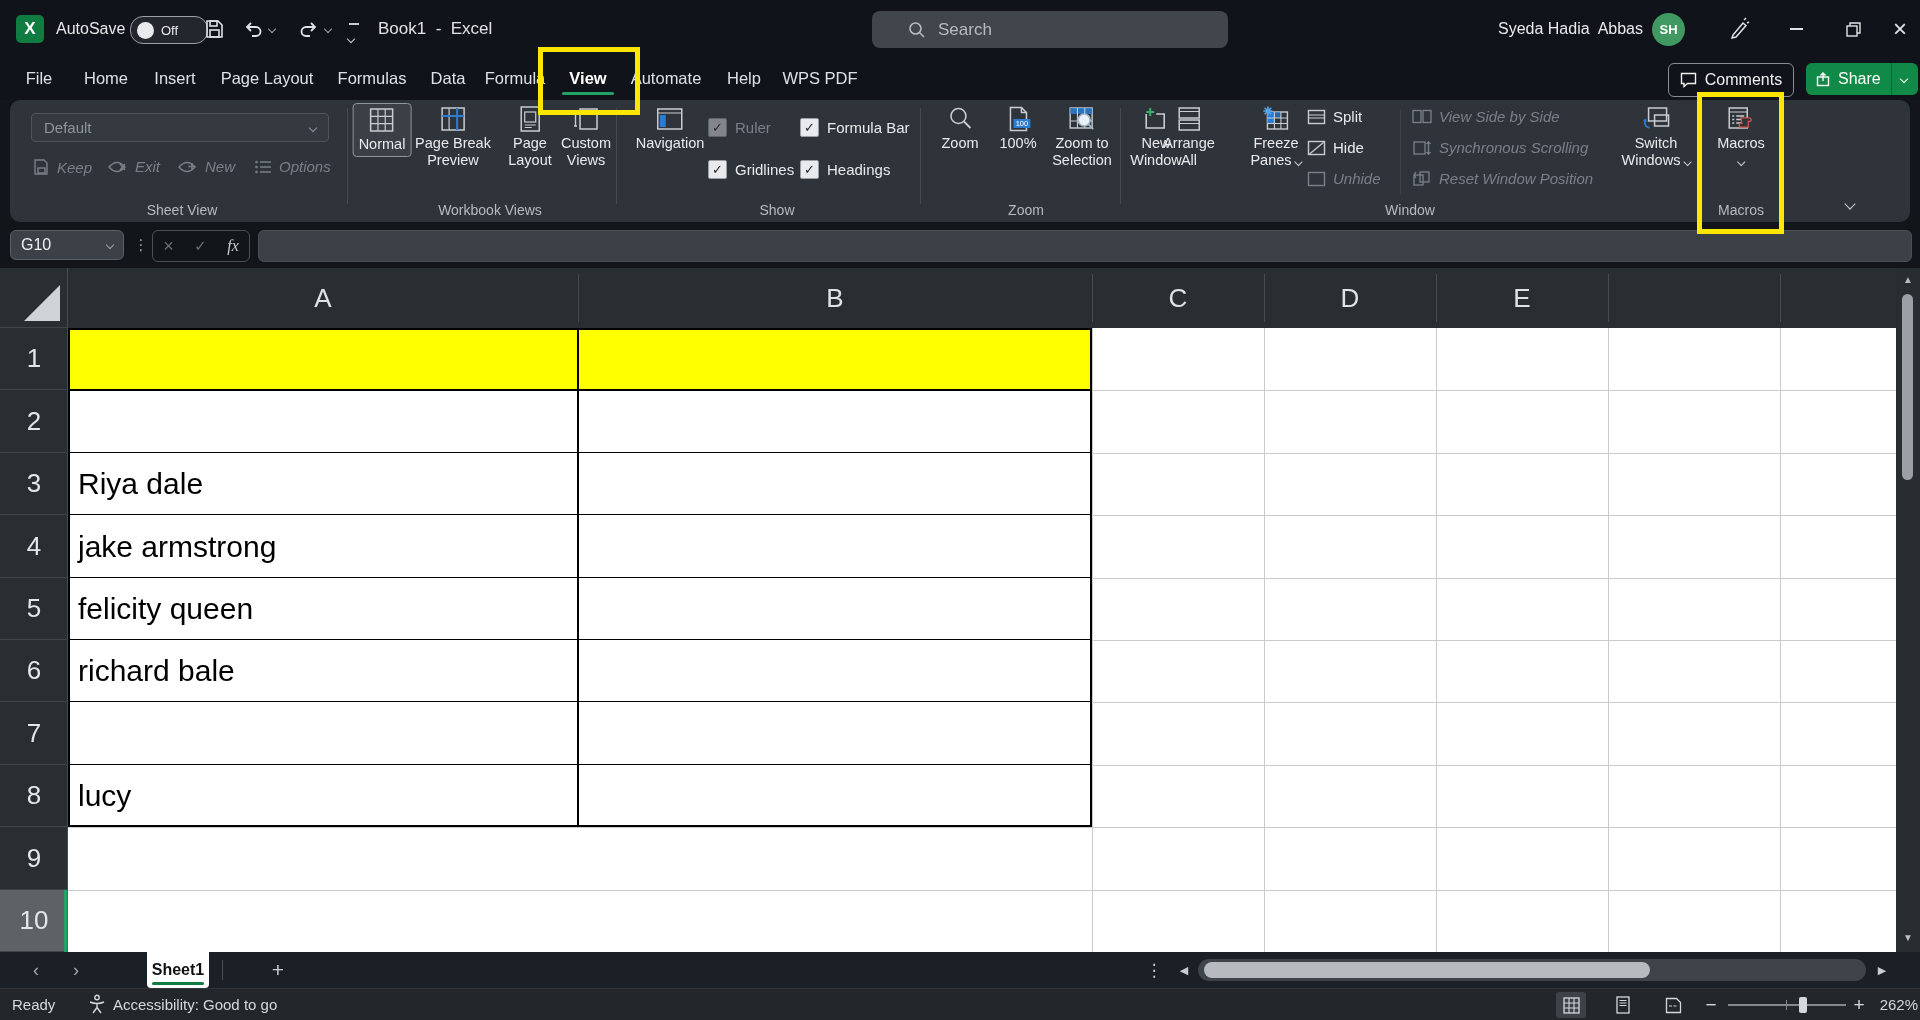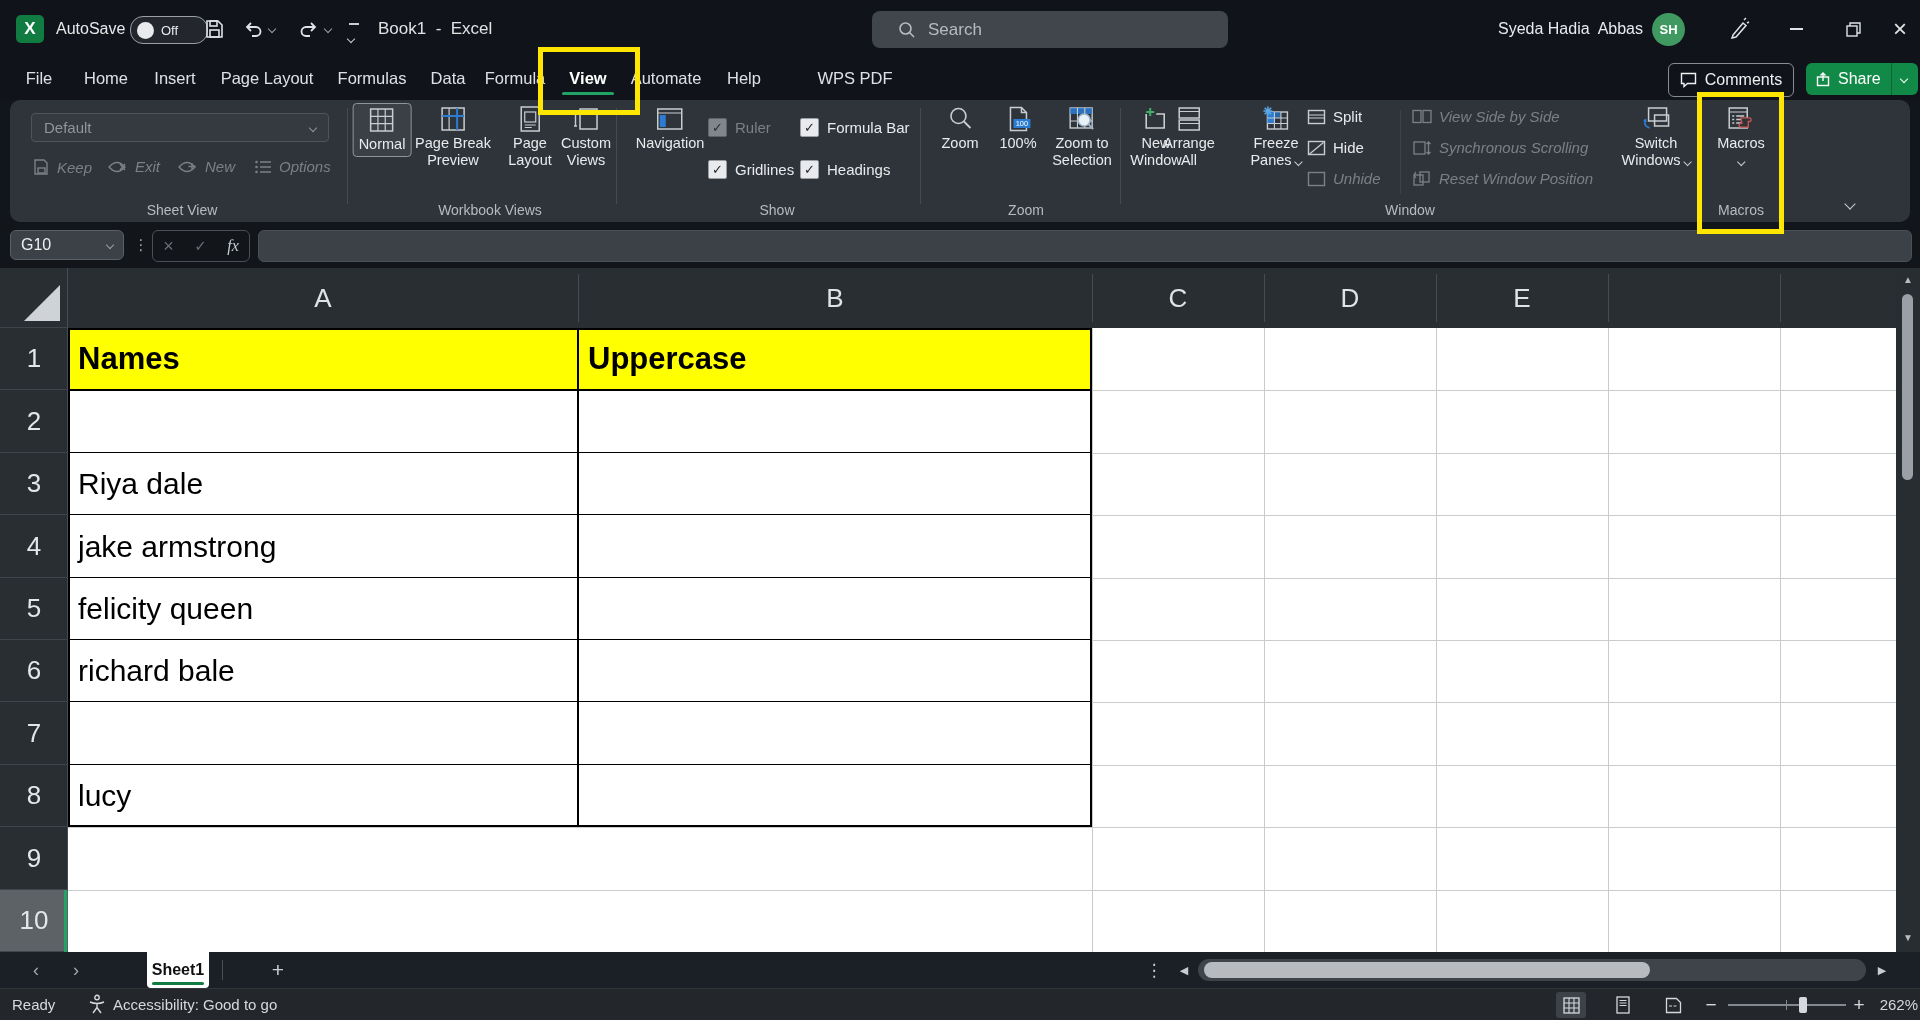--- a/index.html
+++ b/index.html
@@ -12,21 +12,21 @@
 
   
   #titlebar{left:0;top:0;width:1920px;height:59px;background:#10141a;}
   .tb-txt{font-size:16px;color:#e6e8ea;}
   #autosave-pill{width:64px;height:26px;border:1px solid #9aa0a6;border-radius:13px;background:#23272d;display:flex;align-items:center;padding:0 6px;gap:7px;}
   #autosave-knob{width:17px;height:17px;border-radius:50%;background:#e8eaed;}
   #autosave-state{font-size:13px;color:#e8eaed;}
   .qat-btn{color:#dfe3e6;}
   .chv{display:inline-block;width:7px;height:7px;border-right:1.6px solid currentColor;border-bottom:1.6px solid currentColor;transform:rotate(45deg);}
   .chv-sm{width:5px;height:5px;}
-  #search-box{left:872px;top:11px;width:356px;height:37px;background:#41464c;border-radius:8px;display:flex;align-items:center;gap:12px;padding-left:26px;box-sizing:border-box;}
+  #search-box{left:872px;top:11px;width:356px;height:37px;background:#41464c;border-radius:8px;display:flex;align-items:center;gap:12px;padding-left:36px;box-sizing:border-box;}
   #search-text{font-size:17px;color:#b6bbc0;}
   #avatar{width:33px;height:33px;border-radius:50%;background:#3f9960;color:#fff;font-size:13px;font-weight:bold;}
   .capbtn{width:40px;height:40px;color:#dfe3e6;}
 
   
   #menurow{left:0;top:59px;width:1920px;height:41px;background:#10141a;}
   .menutab{position:absolute;top:0;height:38px;display:flex;align-items:center;justify-content:center;font-size:16.5px;color:#dde1e5;padding:0 6px;transform:translateX(-50%);white-space:nowrap;}
   .menutab.active{color:#ffffff;font-weight:bold;}
   #view-underline{background:#21a366;height:3px;border-radius:2px;}
   #comments-btn{left:1668px;top:63px;width:124px;height:32px;border:1px solid #878d93;border-radius:6px;gap:8px;font-size:16px;color:#eef0f2;}
@@ -187,21 +187,21 @@
       </div>
     <div class="menutab active" style="left:588px;">
         <span>View</span>
       </div>
     <div class="menutab" style="left:666px;">
         <span>Automate</span>
       </div>
     <div class="menutab" style="left:744px;">
         <span>Help</span>
       </div>
-    <div class="menutab" style="left:820px;margin-left:35px;">
+    <div class="menutab" style="left:820px;">
         <span>WPS PDF</span>
       </div>
     <div class="abs" id="view-underline" style="left:562px;top:33px;width:52px;"></div>
   </div>
 
   <div class="abs ctr" id="comments-btn">
     <svg width="17" height="16" viewBox="0 0 17 16">
       <path d="M1.5 1.5 h14 v10 h-8 l-3.5 3 v-3 h-2.5 z" fill="none" stroke="#eef0f2" stroke-width="1.4"></path>
     </svg>
     <span>Comments</span>
@@ -536,28 +536,26 @@
       <div class="blk" style="left:1022px;top:0;width:2px;height:499px;"></div>
       <div class="blk" style="left:509px;top:0;width:1.5px;height:499px;"></div>
       <div class="blk" style="left:0;top:60.5px;width:1024px;height:2px;"></div>
       <div class="blk" style="left:0;top:124px;width:1024px;height:1.2px;"></div>
       <div class="blk" style="left:0;top:186px;width:1024px;height:1.2px;"></div>
       <div class="blk" style="left:0;top:249px;width:1024px;height:1.2px;"></div>
       <div class="blk" style="left:0;top:311px;width:1024px;height:1.2px;"></div>
       <div class="blk" style="left:0;top:373px;width:1024px;height:1.2px;"></div>
       <div class="blk" style="left:0;top:436px;width:1024px;height:1.2px;"></div>
 
-      <div class="cell-txt hdr-cell" style="left:0;top:0;width:510px;height:62px;">Names</div>
       <div class="cell-txt" style="left:0;top:125px;width:510px;height:62px;">Riya dale</div>
       <div class="cell-txt" style="left:0;top:187px;width:510px;height:63px;">jake armstrong</div>
       <div class="cell-txt" style="left:0;top:250px;width:510px;height:62px;">felicity queen</div>
       <div class="cell-txt" style="left:0;top:312px;width:510px;height:62px;">richard bale</div>
       <div class="cell-txt" style="left:0;top:437px;width:510px;height:62px;">lucy</div>
 
-      <div class="cell-txt hdr-cell" style="left:510px;top:0;width:514px;height:62px;">Uppercase</div>
     </div>
 
     <div class="abs" id="vscroll">
       <div class="ctr" style="position:absolute;left:0;top:2px;width:24px;height:18px;color:#b8bcc1;font-size:10px;">▲</div>
       <div class="abs" id="vthumb"></div>
       <div class="ctr" style="position:absolute;left:0;top:660px;width:24px;height:18px;color:#b8bcc1;font-size:10px;">▼</div>
     </div>
   </div>
 
   <div class="abs" id="tabbar">

